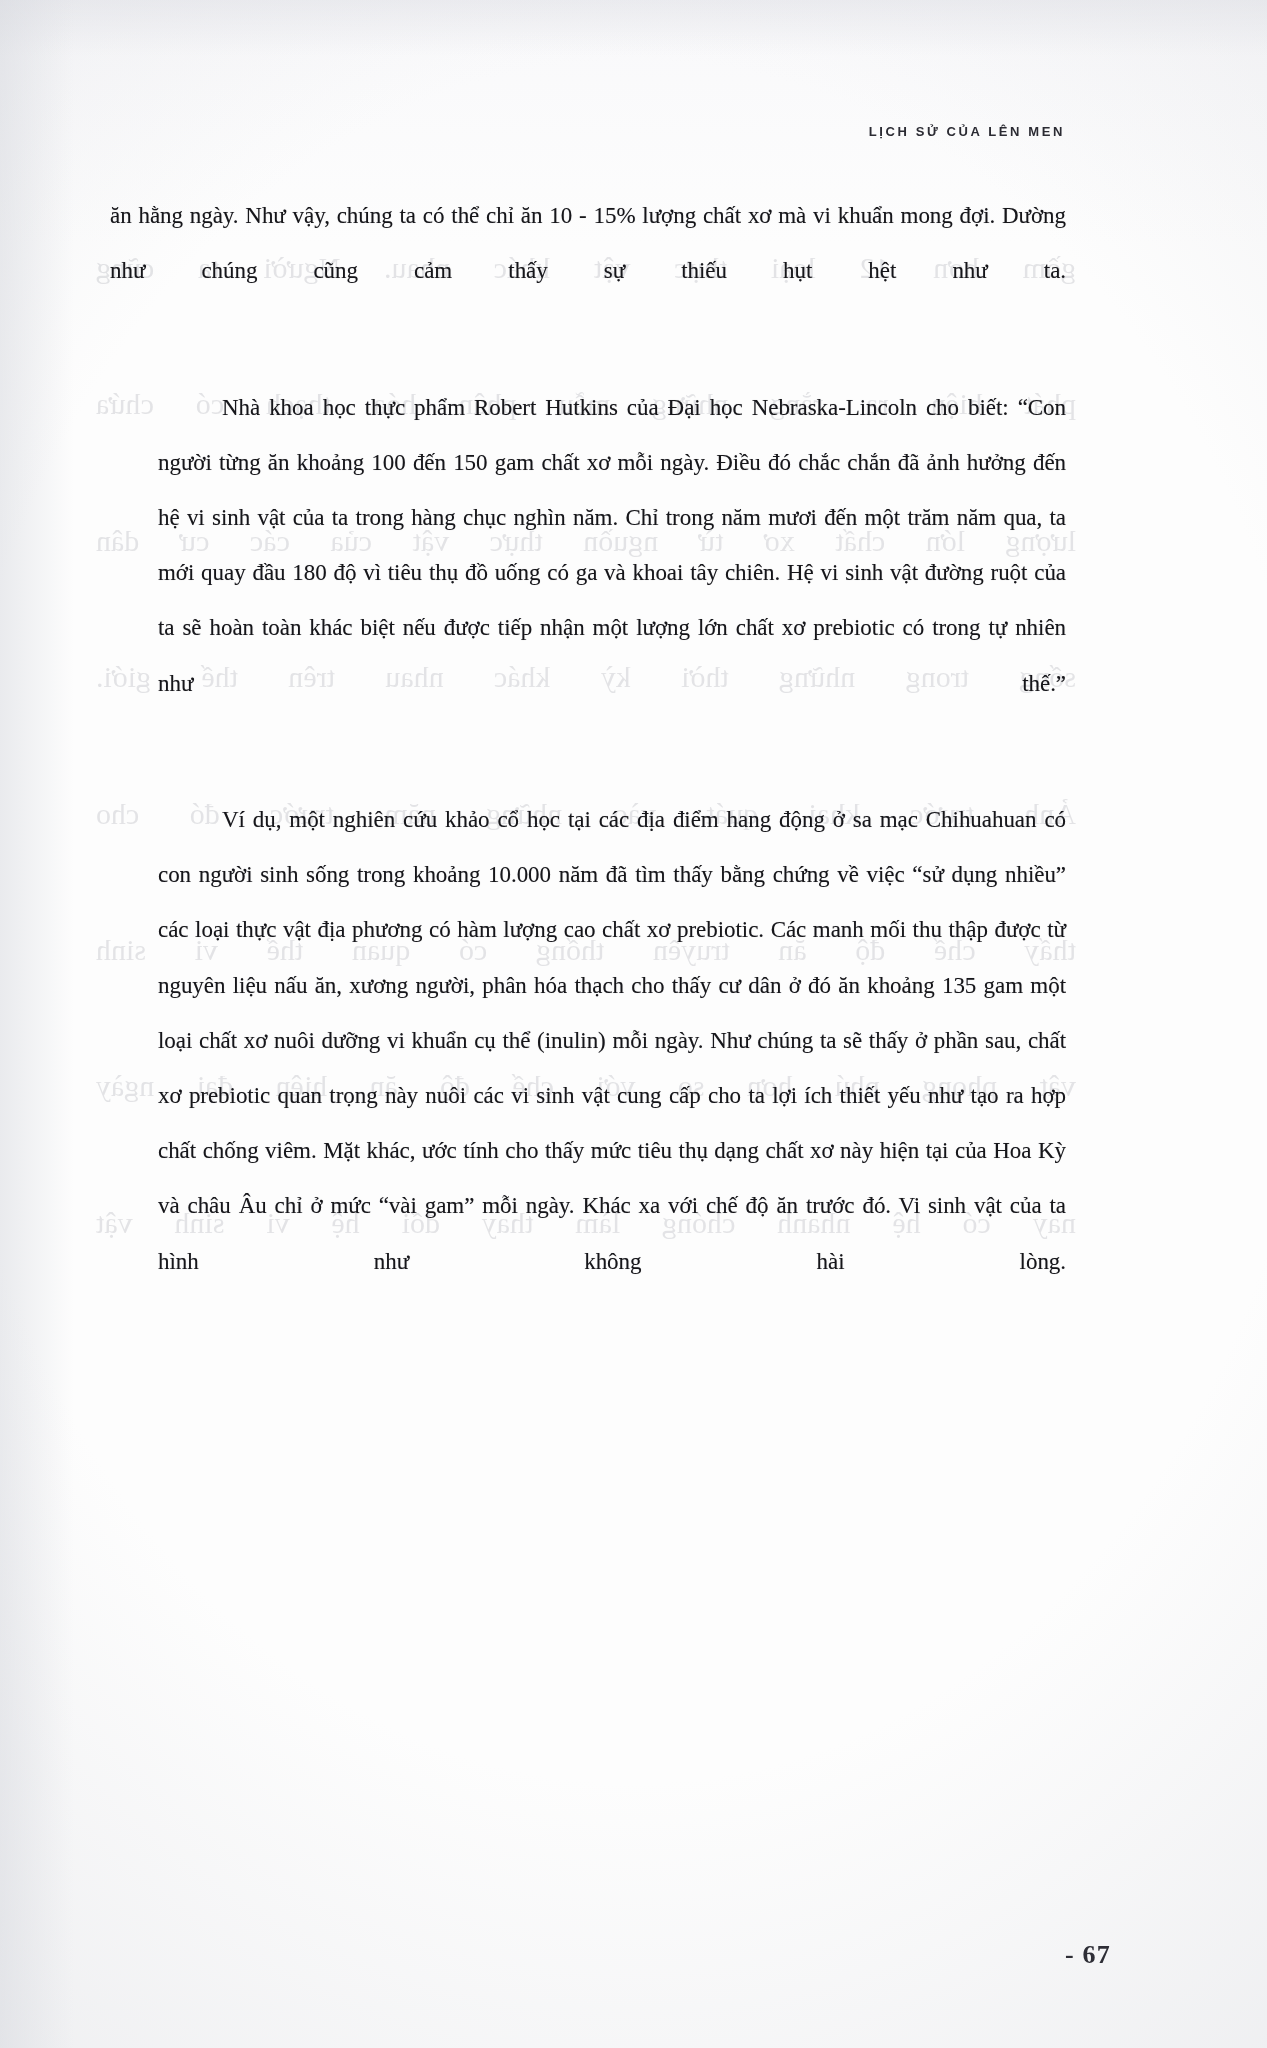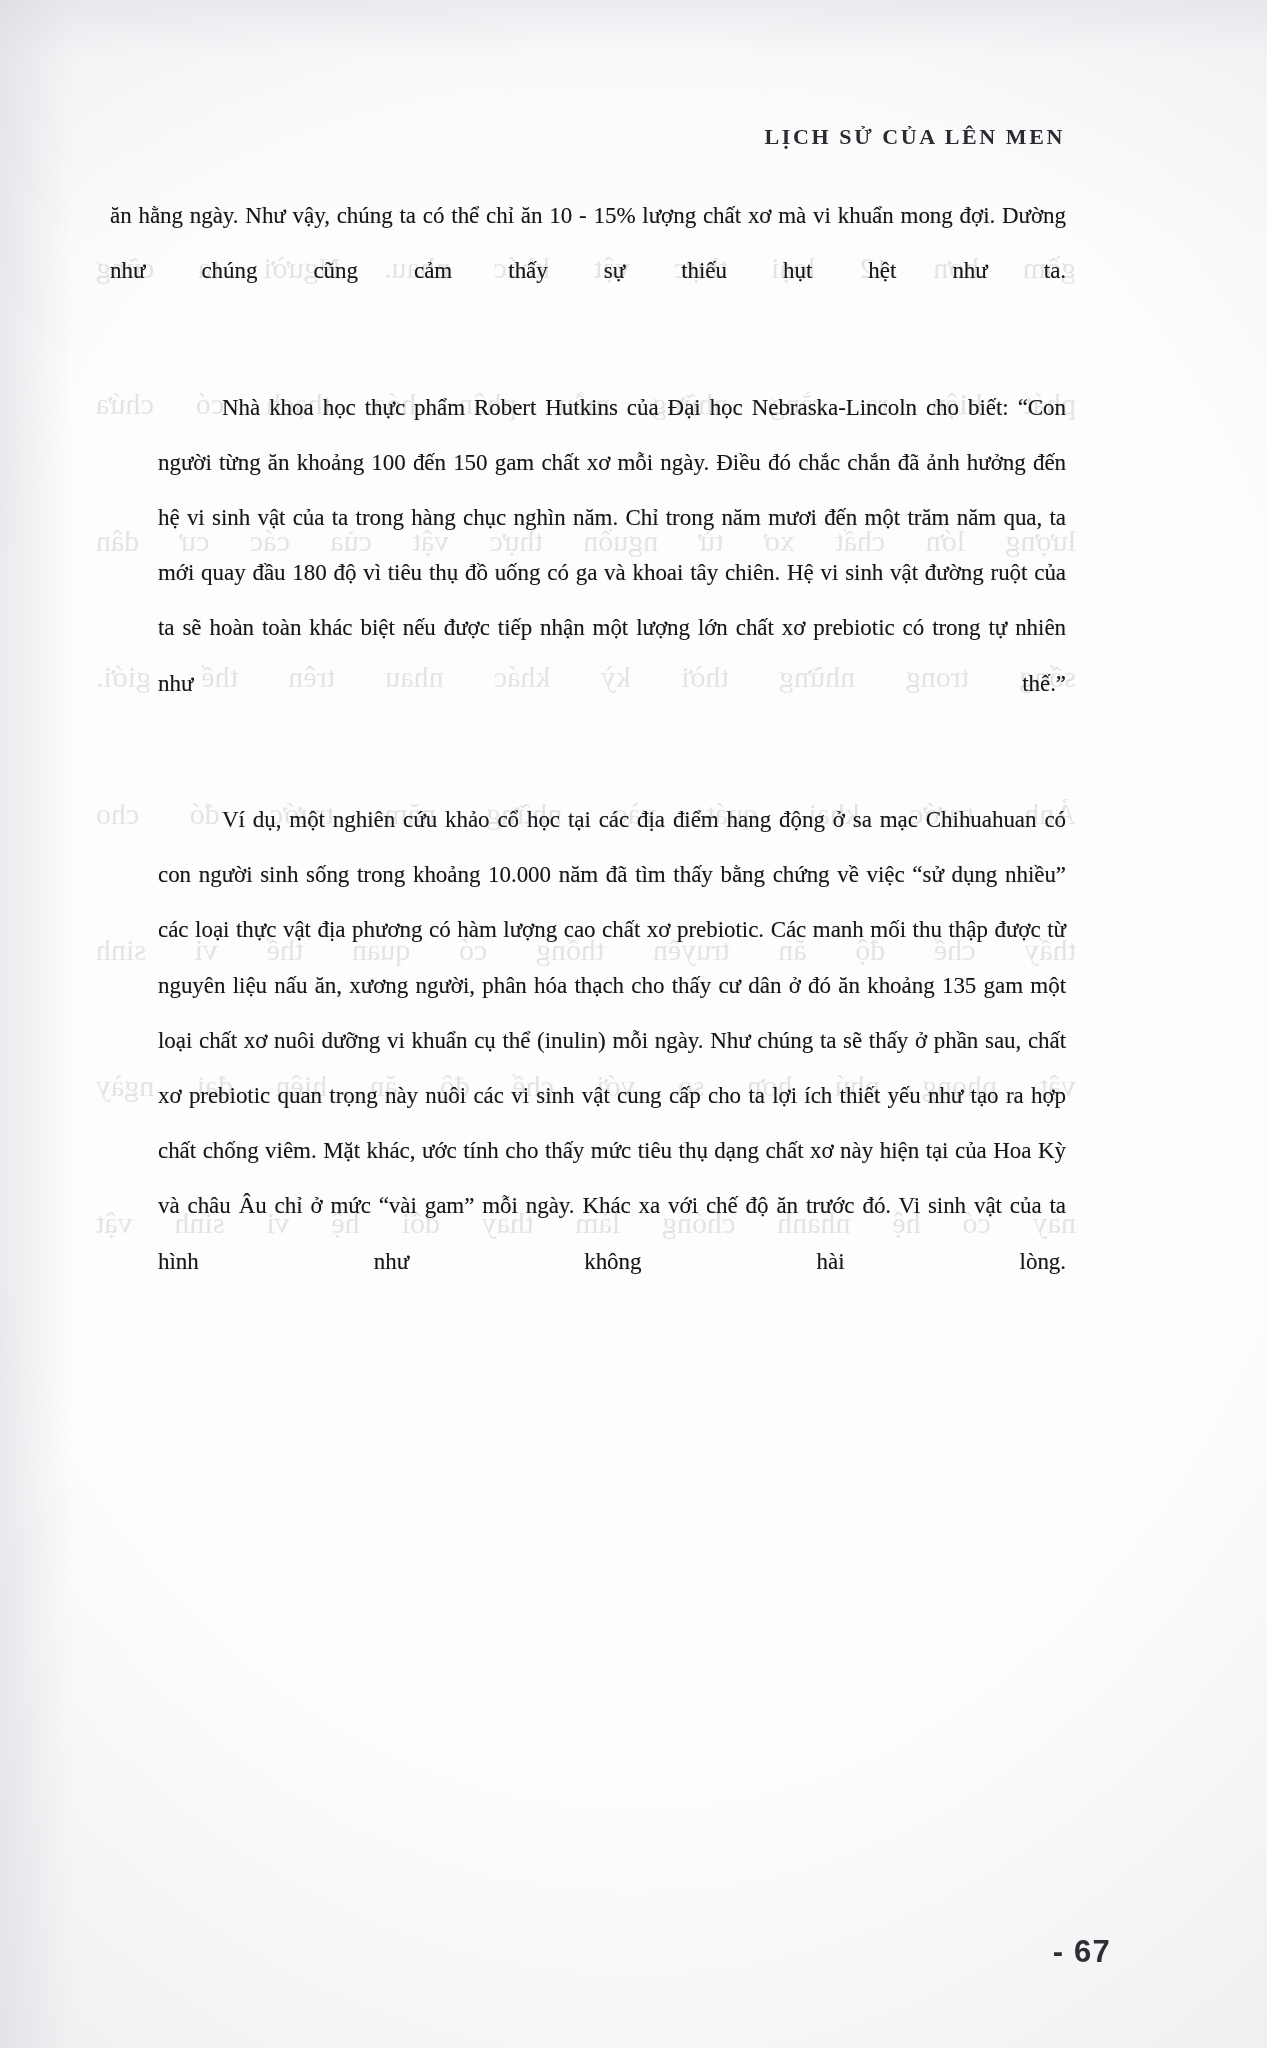--- a/index.html
+++ b/index.html
@@ -21,22 +21,22 @@
     background-image:
       radial-gradient(ellipse 90% 70% at 50% 45%, rgba(255,255,255,0) 60%, rgba(225,226,230,0.55) 100%),
       linear-gradient(180deg, rgba(248,248,250,0.9) 0%, rgba(255,255,255,0) 12%);
   }
 
   
   .running-head {
     position: absolute;
     top: 124px;
     right: 202px;
-    font-family: Liberation Serif, serif;
-    font-size: 22px;
+    font-family: Liberation Sans, sans-serif;
+    font-size: 13px;
     font-weight: 700;
     letter-spacing: 2.6px;
     color: #2b2b33;
     white-space: nowrap;
   }
 
   
   .text-column {
     position: absolute;
     left: 110px;
@@ -67,22 +67,22 @@
     content: "";
     display: inline-block;
     width: 100%;
   }
 
   
   .folio {
     position: absolute;
     bottom: 78px;
     right: 156px;
-    font-family: Liberation Sans, sans-serif;
-    font-size: 31px;
+    font-family: Liberation Serif, serif;
+    font-size: 26px;
     font-weight: 600;
     letter-spacing: 1.2px;
     color: #2e2e36;
   }
 
   
   .showthrough {
     position: absolute;
     left: 96px;
     top: 240px;

